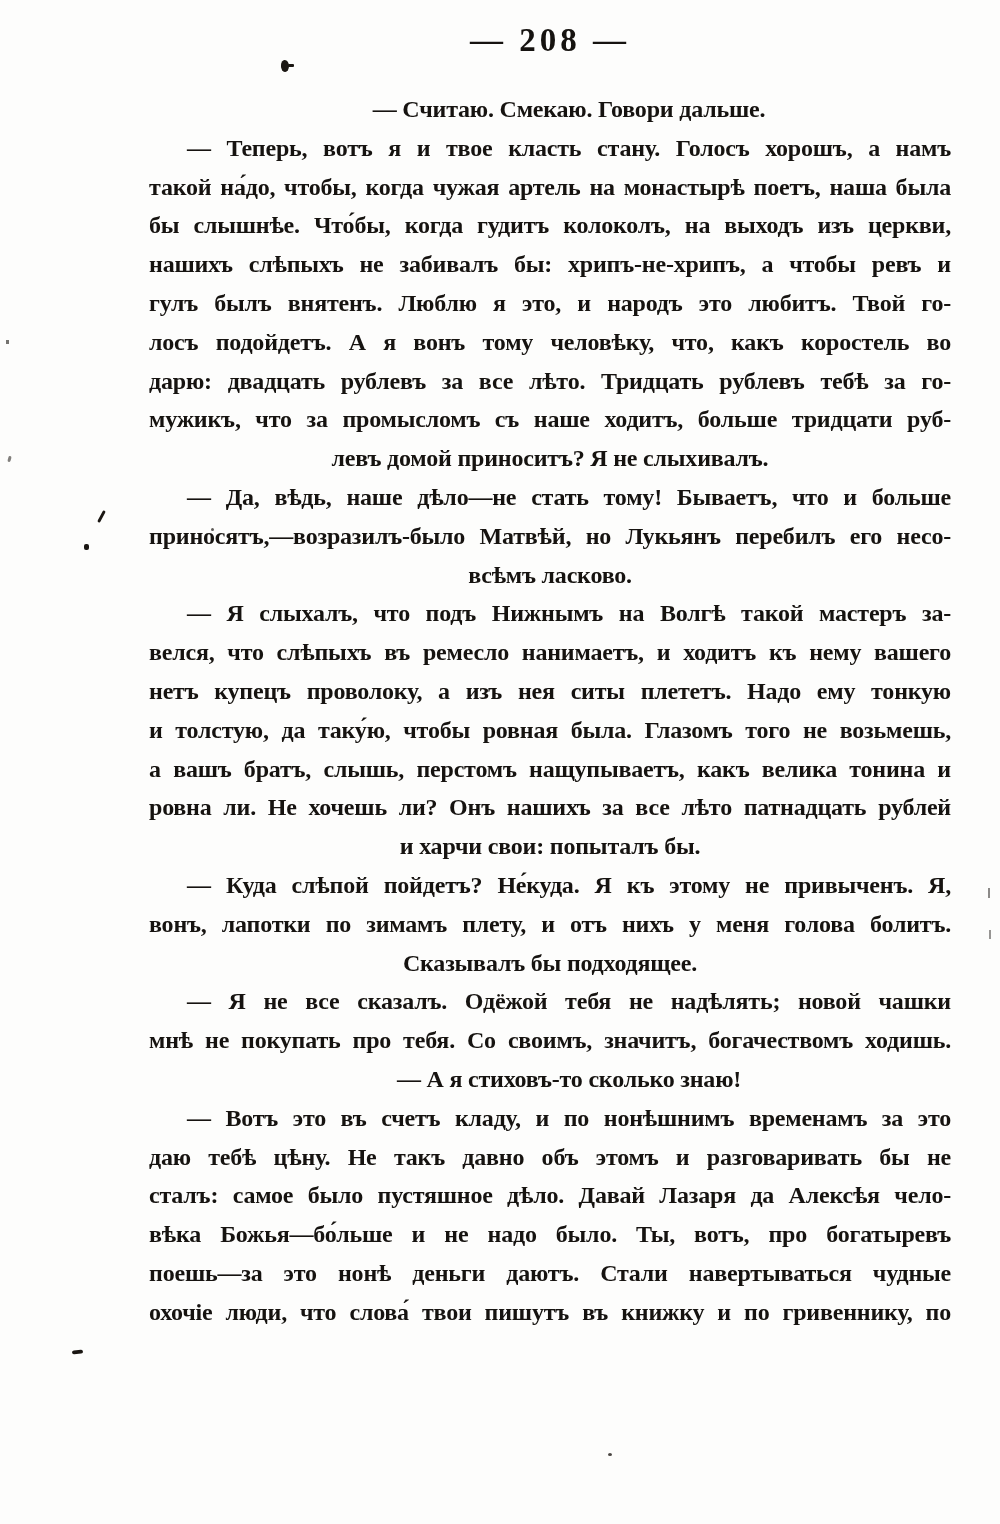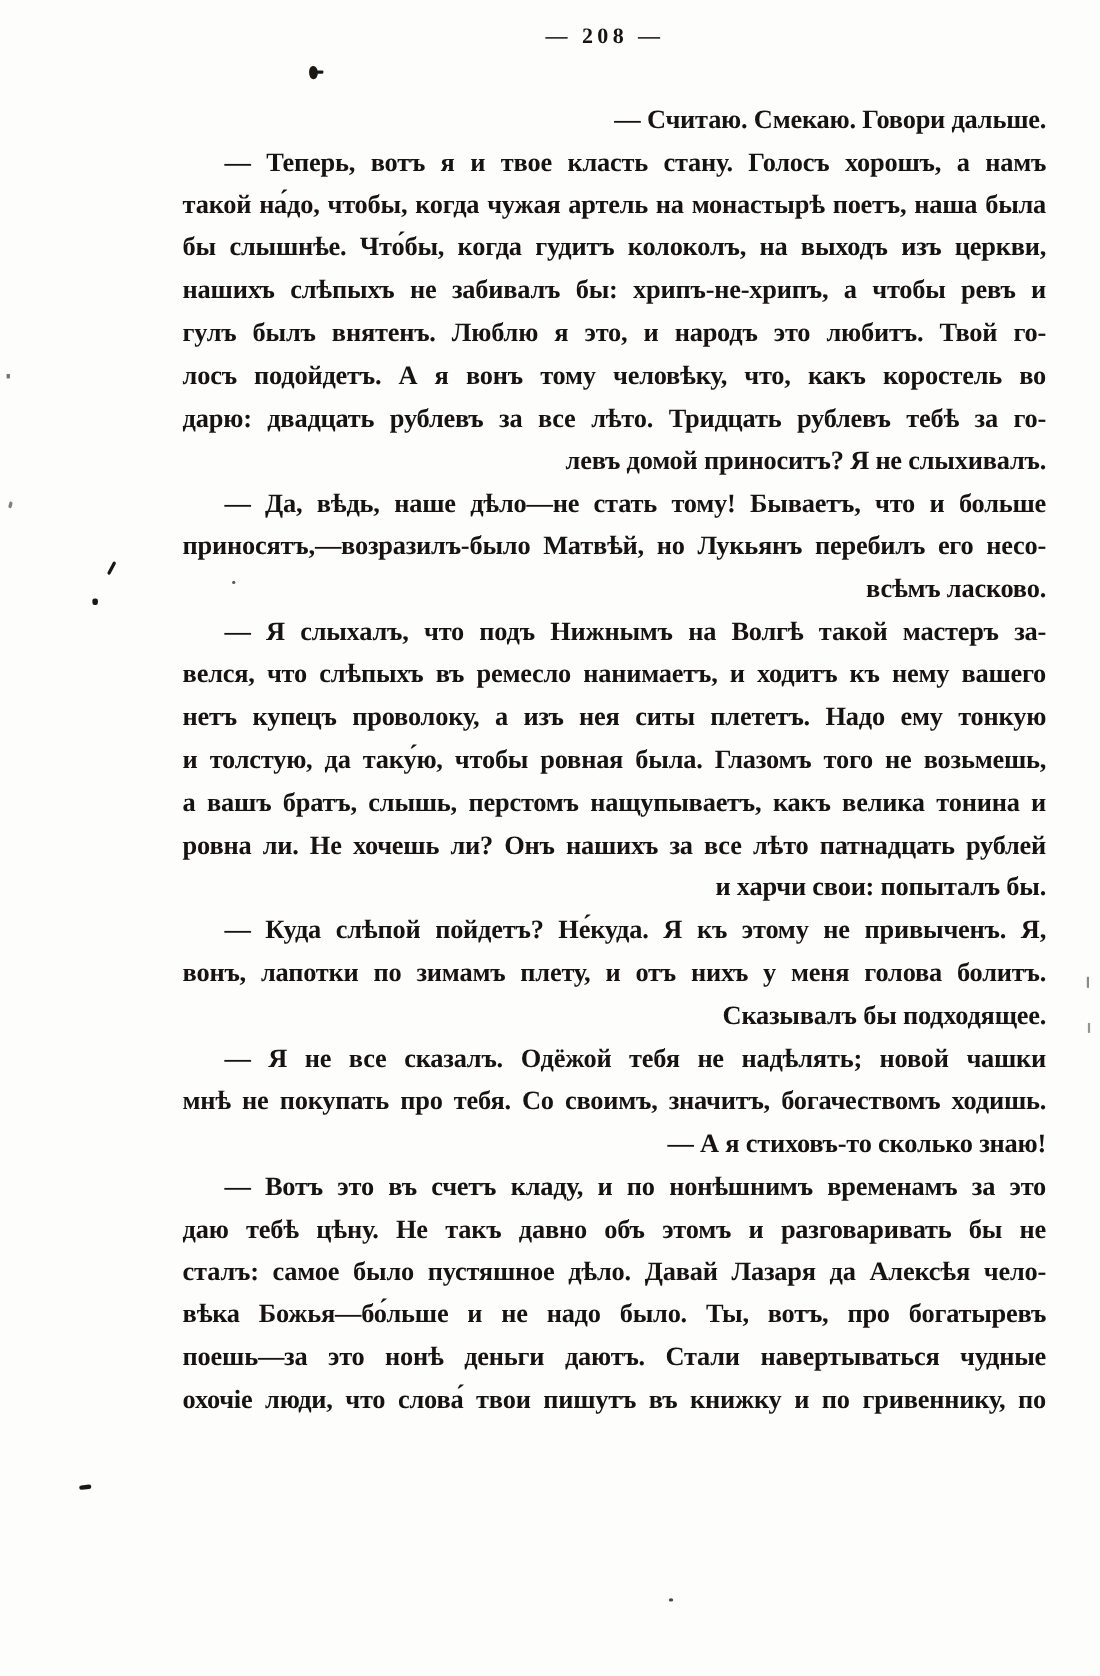--- a/index.html
+++ b/index.html
@@ -15,45 +15,44 @@
     color: #161310;
     overflow: hidden;
     font-family: "Liberation Serif", "DejaVu Serif", serif;
   }
   .page-number {
     position: absolute;
     left: 149px;
     top: 22px;
     width: 802px;
     text-align: center;
-    font-size: 20px;
+    font-size: 33px;
     font-weight: 700;
     letter-spacing: 4px;
     white-space: nowrap;
   }
   .text-block {
     position: absolute;
     left: 149px;
     top: 90px;
     width: 802px;
     font-size: 24px;
     font-weight: 700;
     letter-spacing: -0.2px;
   }
   .line {
     display: block;
     height: 38.8px;
     line-height: 38.8px;
-    text-align: right;
+    text-align: center;
     white-space: normal;
   }
   .line.just {
     text-align: justify;
     text-align-last: justify;
-    margin-left: 17px;
   }
   .line.indent {
     text-indent: 38px;
   }
   
   .speck {
     position: absolute;
     background: #1b1713;
   }
   .speck-yat {
@@ -141,20 +140,21 @@
 
   <div class="text-block">
       <div class="line indent">— Считаю. Смекаю. Говори дальше.</div>
       <div class="line indent just">— Теперь, вотъ я и твое класть стану. Голосъ хорошъ, а намъ</div>
       <div class="line just">такой на́до, чтобы, когда чужая артель на монастырѣ поетъ, наша была</div>
       <div class="line just">бы слышнѣе. Что́бы, когда гудитъ колоколъ, на выходъ изъ церкви,</div>
       <div class="line just">нашихъ слѣпыхъ не забивалъ бы: хрипъ-не-хрипъ, а чтобы ревъ и</div>
       <div class="line just">гулъ былъ внятенъ. Люблю я это, и народъ это любитъ. Твой го-</div>
       <div class="line just">лосъ подойдетъ. А я вонъ тому человѣку, что, какъ коростель во</div>
       <div class="line just">дарю: двадцать рублевъ за все лѣто. Тридцать рублевъ тебѣ за го-</div>
+      <div class="line just">мужикъ, что за промысломъ съ наше ходитъ, больше тридцати руб-</div>
       <div class="line">левъ домой приноситъ? Я не слыхивалъ.</div>
       <div class="line indent just">— Да, вѣдь, наше дѣло—не стать тому! Бываетъ, что и больше</div>
       <div class="line just">приносятъ,—возразилъ-было Матвѣй, но Лукьянъ перебилъ его несо-</div>
       <div class="line">всѣмъ ласково.</div>
       <div class="line indent just">— Я слыхалъ, что подъ Нижнымъ на Волгѣ такой мастеръ за-</div>
       <div class="line just">велся, что слѣпыхъ въ ремесло нанимаетъ, и ходитъ къ нему вашего</div>
       <div class="line just">нетъ купецъ проволоку, а изъ нея ситы плететъ. Надо ему тонкую</div>
       <div class="line just">и толстую, да таку́ю, чтобы ровная была. Глазомъ того не возьмешь,</div>
       <div class="line just">а вашъ братъ, слышь, перстомъ нащупываетъ, какъ велика тонина и</div>
       <div class="line just">ровна ли. Не хочешь ли? Онъ нашихъ за все лѣто патнадцать рублей</div>

